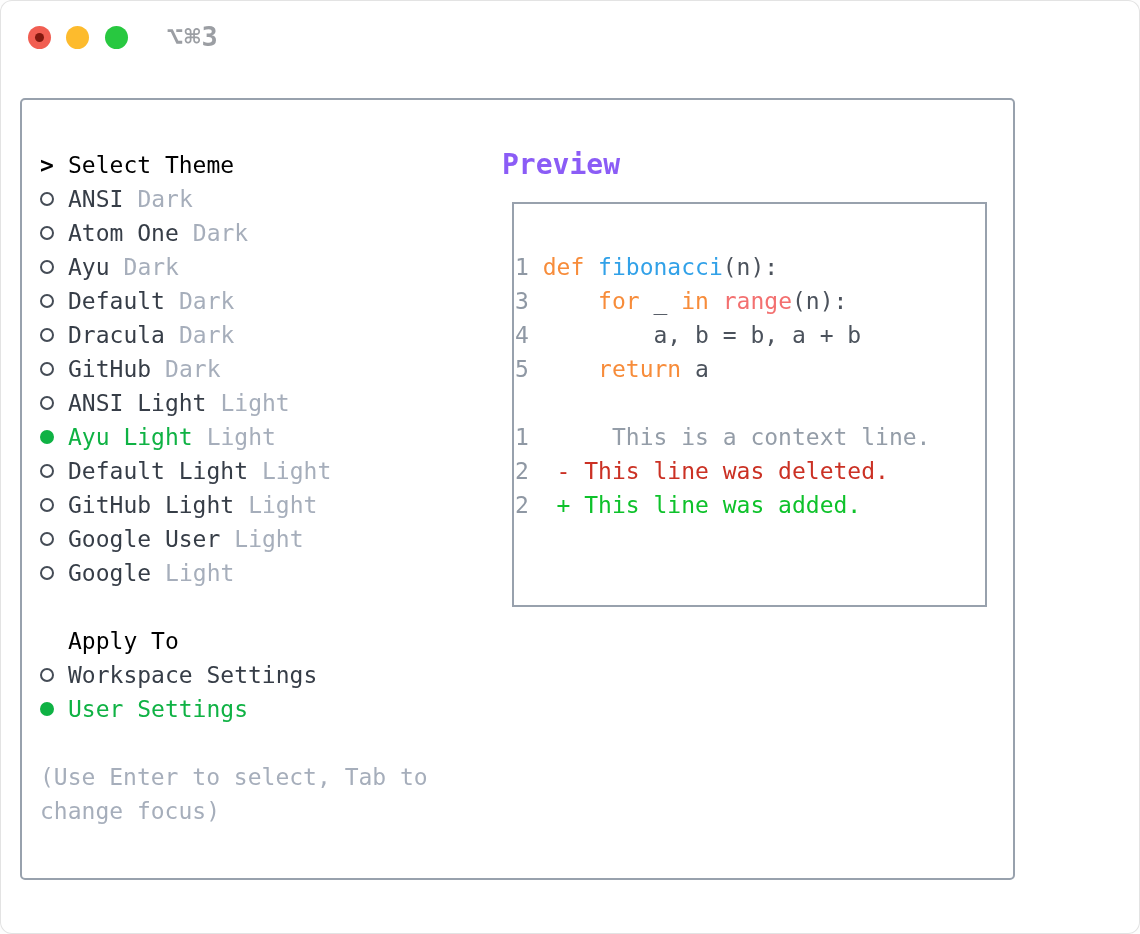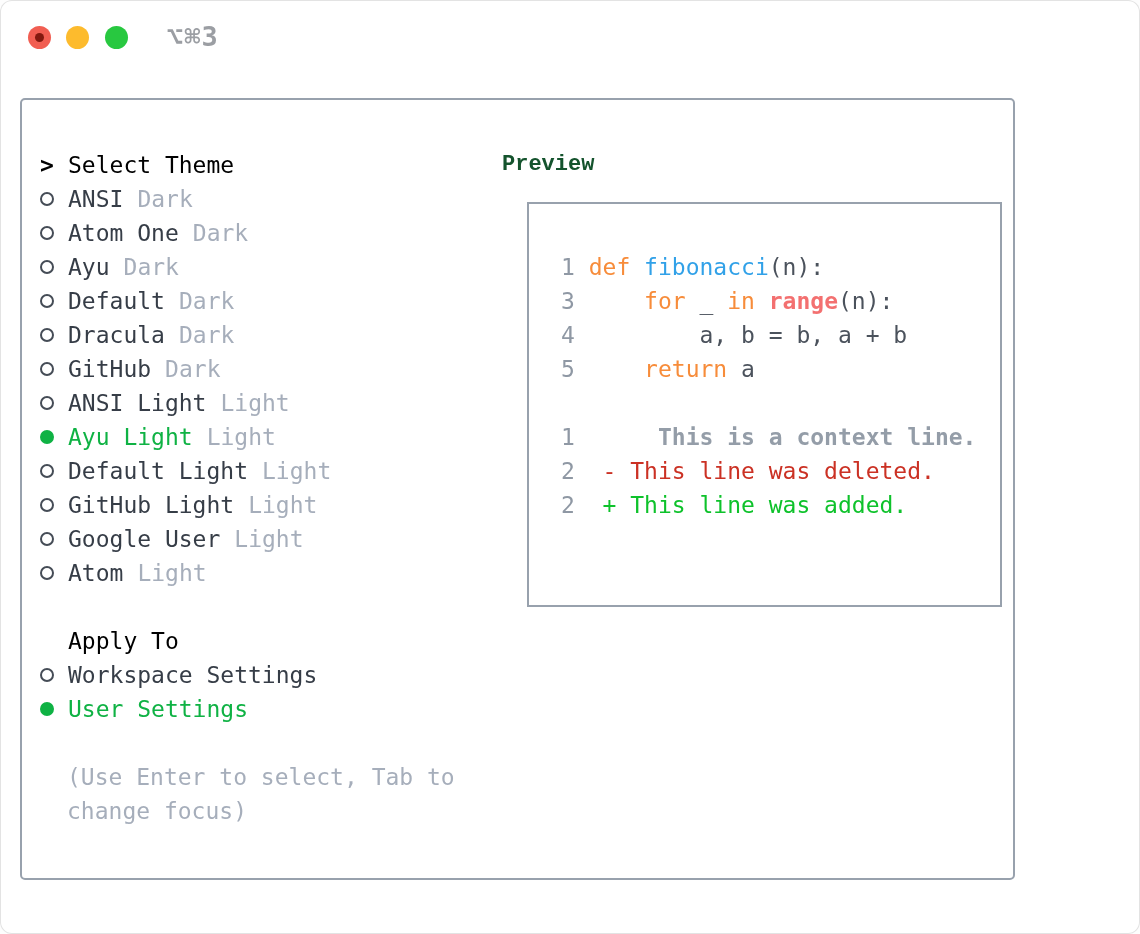--- a/index.html
+++ b/index.html
@@ -34,39 +34,39 @@
   .radio {
     width:14px; height:14px; border-radius:50%; box-sizing:border-box;
     border:2px solid #454c56; background:transparent;
   }
   .radio.on { border-color:var(--select_green,#0fb244); background:var(--select_green,#0fb244); }
   .sel-prefix { width:28px; flex:0 0 28px; font-weight:bold; color:#000; }
   .section-title { font-weight:normal; color:#000; }
   .theme-name { color:var(--ink,#363d47); }
   .theme-name.on { color:var(--select_green,#0fb244); }
   .tag { color:var(--tag_gray,#a6aebb); margin-left:14px; }
-  .help { color:var(--tag_gray,#a6aebb);margin-left:27px; }
+  .help { color:var(--tag_gray,#a6aebb); }
   
   .preview-title {
     position:absolute; left:480px; top:48px; height:34px; line-height:34px;
-    font-size:22px; font-weight:bold; color:#14532d;font-family:Liberation Mono, monospace;
+    font-size:28px; font-weight:bold; color:#8b5cf6;
   }
   .preview-box {
     position:absolute; left:490px; top:102px; width:475px; height:405px;
     border:2px solid var(--border_gray,#98a1ad); box-sizing:border-box;
-    padding:46px 0 0 32px; overflow:hidden;margin-left:15px;
+    padding:46px 0 0 1px; overflow:hidden;
   }
   .code-line { height:34px; line-height:34px; white-space:pre; font-size:23px; }
   .tok-ln   { color:var(--lineno_gray,#8f98a4); }
   .tok-code { color:var(--code_ink,#4b525c); }
   .tok-kw   { color:var(--keyword_orange,#f78c3a); }
   .tok-fn   { color:var(--function_blue,#31a1e8); }
   .tok-num  { color:var(--constant_purple,#a55fce); }
-  .tok-call { color:var(--call_coral,#f37070);font-weight:bold; }
-  .tok-ctx  { color:var(--context_gray,#949da8);font-weight:bold; }
+  .tok-call { color:var(--call_coral,#f37070); }
+  .tok-ctx  { color:var(--context_gray,#949da8); }
   .tok-del  { color:var(--deleted_red,#cb3124); }
   .tok-add  { color:var(--added_green,#0ec22b); }
 </style>
 </head>
 <body>
 
 <div class="window">
 
   <div class="titlebar">
     <div class="light light-red"></div>
@@ -86,21 +86,21 @@
           <div class="line"><span class="bullet-cell"><span class="radio"></span></span><span class="theme-name">Atom One</span><span class="tag">Dark</span></div>
           <div class="line"><span class="bullet-cell"><span class="radio"></span></span><span class="theme-name">Ayu</span><span class="tag">Dark</span></div>
           <div class="line"><span class="bullet-cell"><span class="radio"></span></span><span class="theme-name">Default</span><span class="tag">Dark</span></div>
           <div class="line"><span class="bullet-cell"><span class="radio"></span></span><span class="theme-name">Dracula</span><span class="tag">Dark</span></div>
           <div class="line"><span class="bullet-cell"><span class="radio"></span></span><span class="theme-name">GitHub</span><span class="tag">Dark</span></div>
           <div class="line"><span class="bullet-cell"><span class="radio"></span></span><span class="theme-name">ANSI Light</span><span class="tag">Light</span></div>
           <div class="line"><span class="bullet-cell"><span class="radio on"></span></span><span class="theme-name on">Ayu Light</span><span class="tag">Light</span></div>
           <div class="line"><span class="bullet-cell"><span class="radio"></span></span><span class="theme-name">Default Light</span><span class="tag">Light</span></div>
           <div class="line"><span class="bullet-cell"><span class="radio"></span></span><span class="theme-name">GitHub Light</span><span class="tag">Light</span></div>
           <div class="line"><span class="bullet-cell"><span class="radio"></span></span><span class="theme-name">Google User</span><span class="tag">Light</span></div>
-          <div class="line"><span class="bullet-cell"><span class="radio"></span></span><span class="theme-name">Atom</span><span class="tag">Light</span></div>
+          <div class="line"><span class="bullet-cell"><span class="radio"></span></span><span class="theme-name">Google</span><span class="tag">Light</span></div>
         </div>
       <div class="line"></div>
       <div class="line">
         <span class="bullet-cell"></span><span class="section-title">Apply To</span>
       </div>
       <div id="apply-list">
           <div class="line"><span class="bullet-cell"><span class="radio"></span></span><span class="theme-name">Workspace Settings</span></div>
           <div class="line"><span class="bullet-cell"><span class="radio on"></span></span><span class="theme-name on">User Settings</span></div>
         </div>
       <div class="line"></div>

